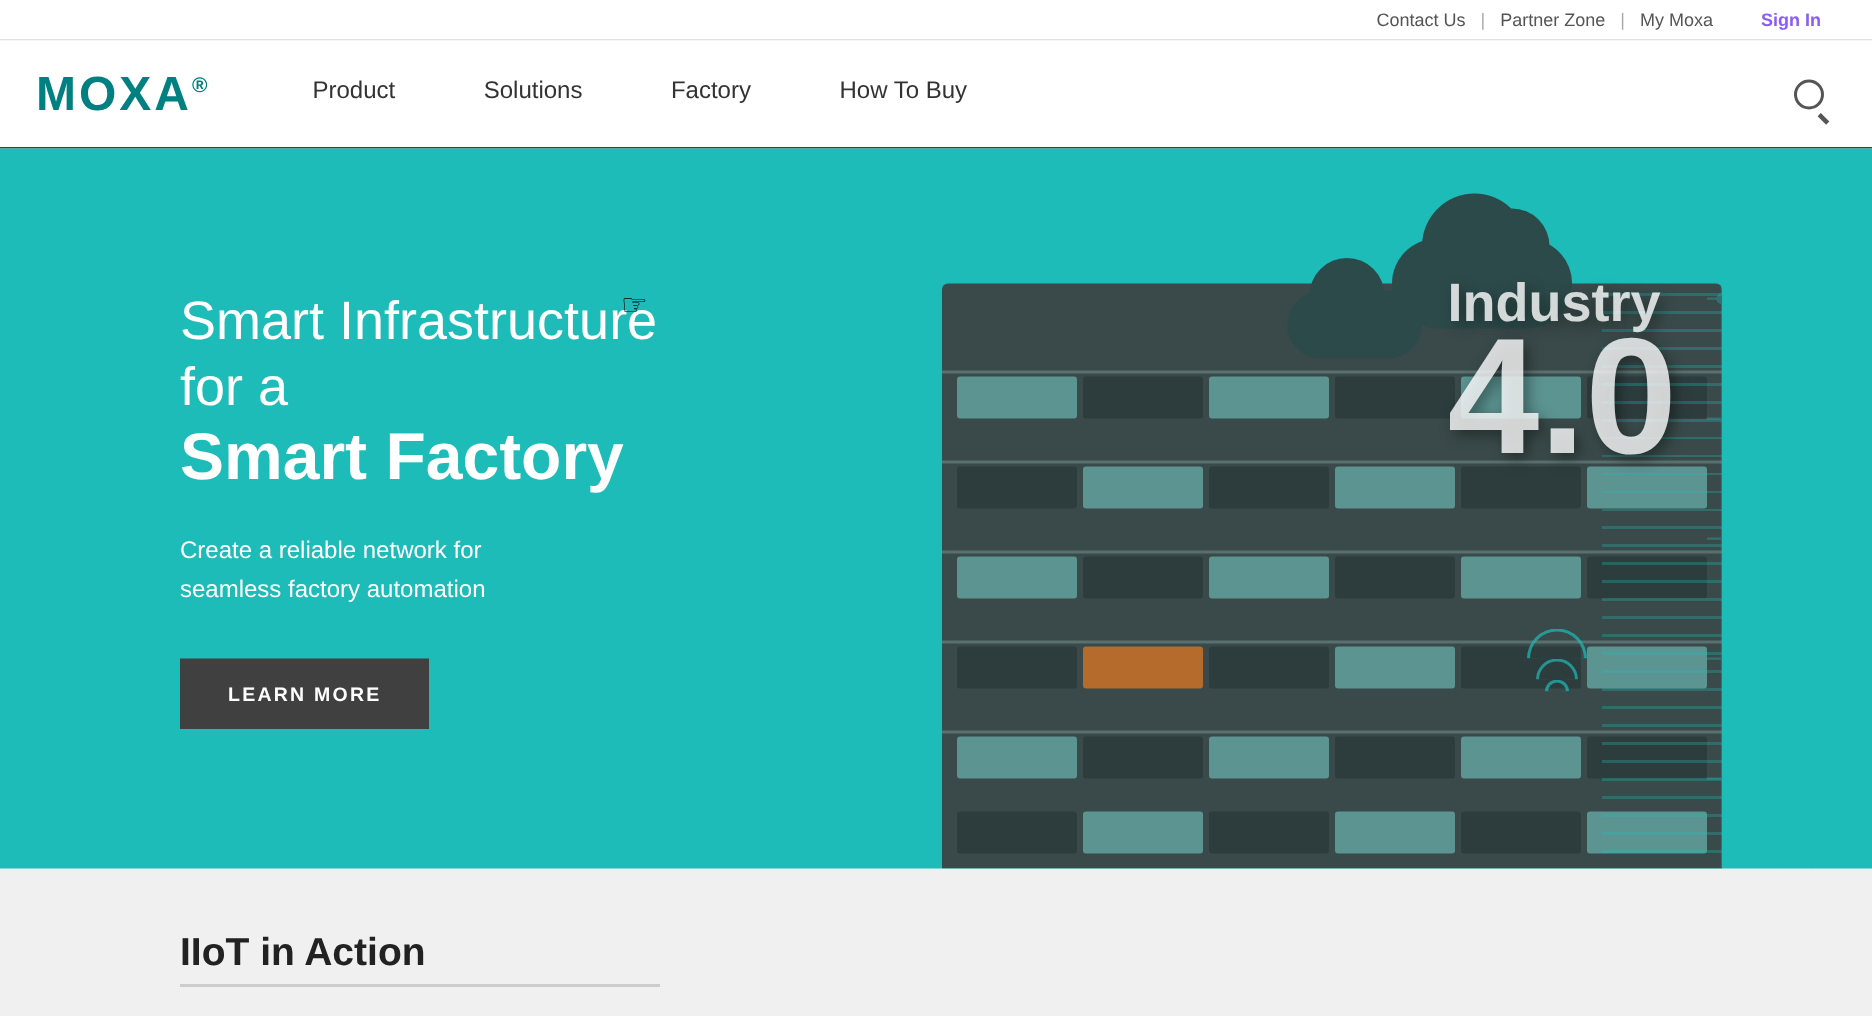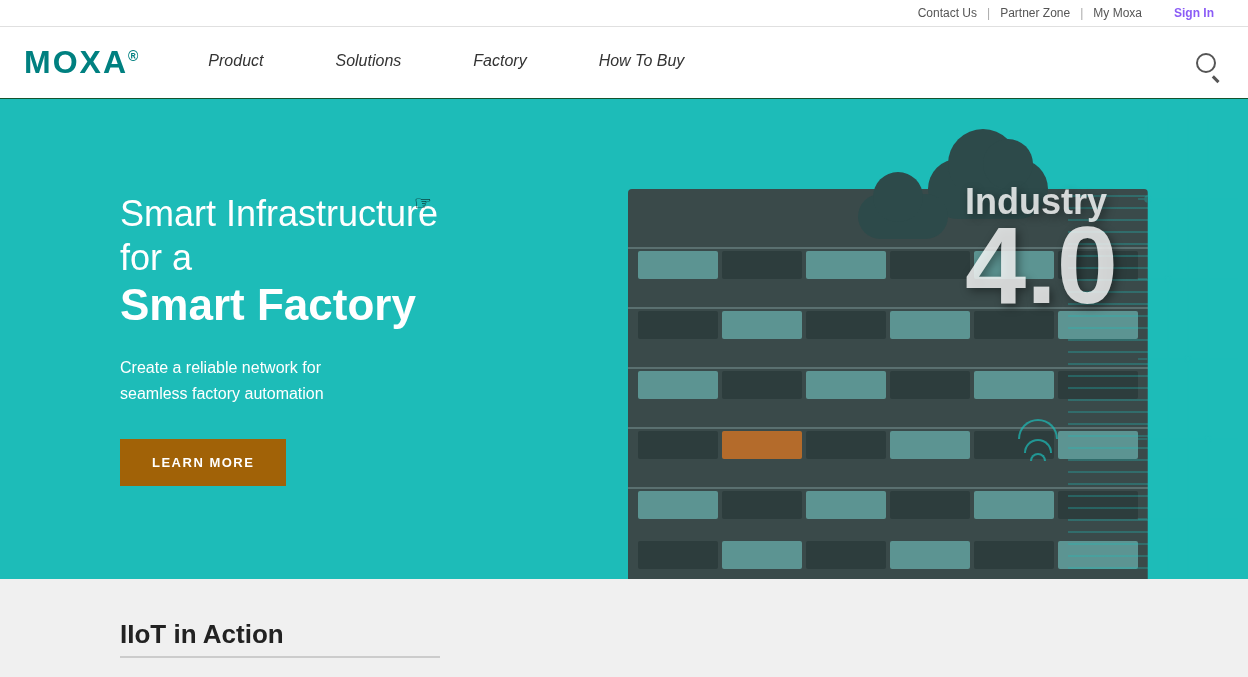--- a/index.html
+++ b/index.html
@@ -54,22 +54,21 @@
       font-family: Arial, sans-serif;
     }
     .logo-text span.reg {
       font-size: 14px;
       vertical-align: super;
     }
 
     nav {
       display: flex;
       flex: 1;
-      gap: 16px;
-      font-style: italic;
+      gap: 3px;
     }
     nav a {
       text-decoration: none;
       color: #333;
       font-size: 16px;
       padding: 0 28px;
       height: 72px;
       display: flex;
       align-items: center;
       border-bottom: 3px solid transparent;
@@ -135,21 +134,21 @@
       margin-bottom: 24px;
     }
     .hero-subtitle {
       font-size: 16px;
       color: #fff;
       line-height: 1.6;
       margin-bottom: 32px;
       font-weight: 300;
     }
     .hero-btn {
-      background: #a16207;
+      background: #404040;
       color: #fff;
       border: none;
       padding: 16px 32px;
       font-size: 13px;
       font-weight: bold;
       letter-spacing: 1.5px;
       cursor: pointer;
       text-transform: uppercase;
     }
 

